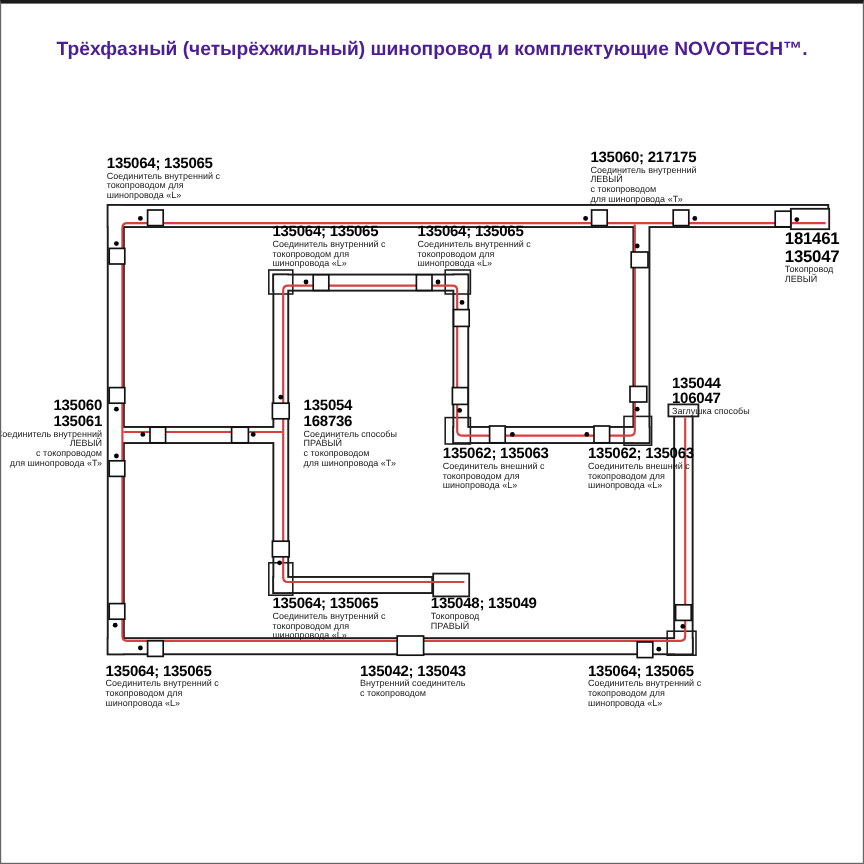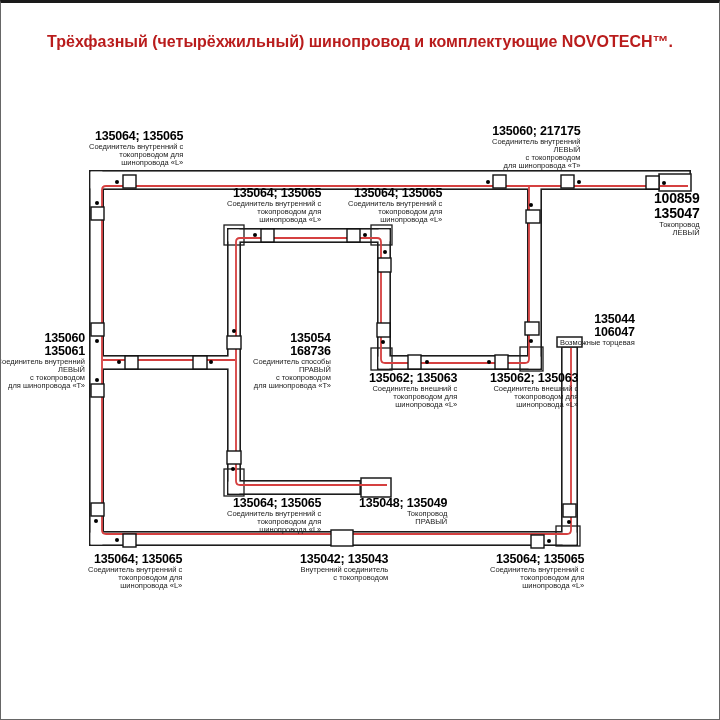--- a/index.html
+++ b/index.html
@@ -2,23 +2,23 @@
 <html><head>
 <meta charset="utf-8">
 <style>
   html,body{margin:0;padding:0;background:#888;}
   .page{
     position:relative;width:720px;height:720px;background:#fff;
     box-sizing:border-box;border:1px solid #666;border-top:3px solid #1a1a1a;
     font-family:"Liberation Sans",sans-serif;overflow:hidden;margin:0 auto;
   }
   .title{position:absolute;top:28px;left:0;right:0;text-align:center;
-    font-size:16px;font-weight:700;line-height:22px;color:#b91c1c;}
+    font-size:16px;font-weight:700;line-height:22px;color:#4c1d95;}
   svg.diagram{position:absolute;left:0;top:0;}
-  .lbl{position:absolute;color:#000;z-index:5;text-align:right;}
+  .lbl{position:absolute;color:#000;z-index:5;}
   .lbl.ralign{text-align:right;}
   .code{font-size:12.5px;font-weight:700;line-height:13px;white-space:nowrap;letter-spacing:-0.2px;}
   .code.lg{font-size:14px;line-height:15px;}
   .desc{font-size:7.5px;line-height:8px;white-space:nowrap;color:#1a1a1a;}
   .desc.b{font-weight:400;}
 </style>
 </head>
 <body>
 
 <div class="page">
@@ -155,21 +155,21 @@
 
   <div class="lbl" style="left:491px;top:122px">
     <div class="code">135060; 217175</div>
     <div class="desc">Соединитель внутренний</div>
     <div class="desc b">ЛЕВЫЙ</div>
     <div class="desc">с токопроводом</div>
     <div class="desc">для шинопровода «Т»</div>
   </div>
 
   <div class="lbl" style="left:653px;top:188px">
-    <div class="code lg">100859</div>
+    <div class="code lg">181461</div>
     <div class="code lg">135047</div>
     <div class="desc">Токопровод</div>
     <div class="desc b">ЛЕВЫЙ</div>
   </div>
 
   <div class="lbl ralign" style="right:634px;top:329px">
     <div class="code">135060</div>
     <div class="code">135061</div>
     <div class="desc">Соединитель внутренний</div>
     <div class="desc b">ЛЕВЫЙ</div>
@@ -196,21 +196,21 @@
   <div class="lbl" style="left:489px;top:369px">
     <div class="code">135062; 135063</div>
     <div class="desc">Соединитель внешний с</div>
     <div class="desc">токопроводом для</div>
     <div class="desc">шинопровода «L»</div>
   </div>
 
   <div class="lbl" style="left:559px;top:310px">
     <div class="code">135044</div>
     <div class="code">106047</div>
-    <div class="desc">Возможные торцевая</div>
+    <div class="desc">Заглушка способы</div>
   </div>
 
   <div class="lbl" style="left:226px;top:494px">
     <div class="code">135064; 135065</div>
     <div class="desc">Соединитель внутренний с</div>
     <div class="desc">токопроводом для</div>
     <div class="desc">шинопровода «L»</div>
   </div>
 
   <div class="lbl" style="left:358px;top:494px">

